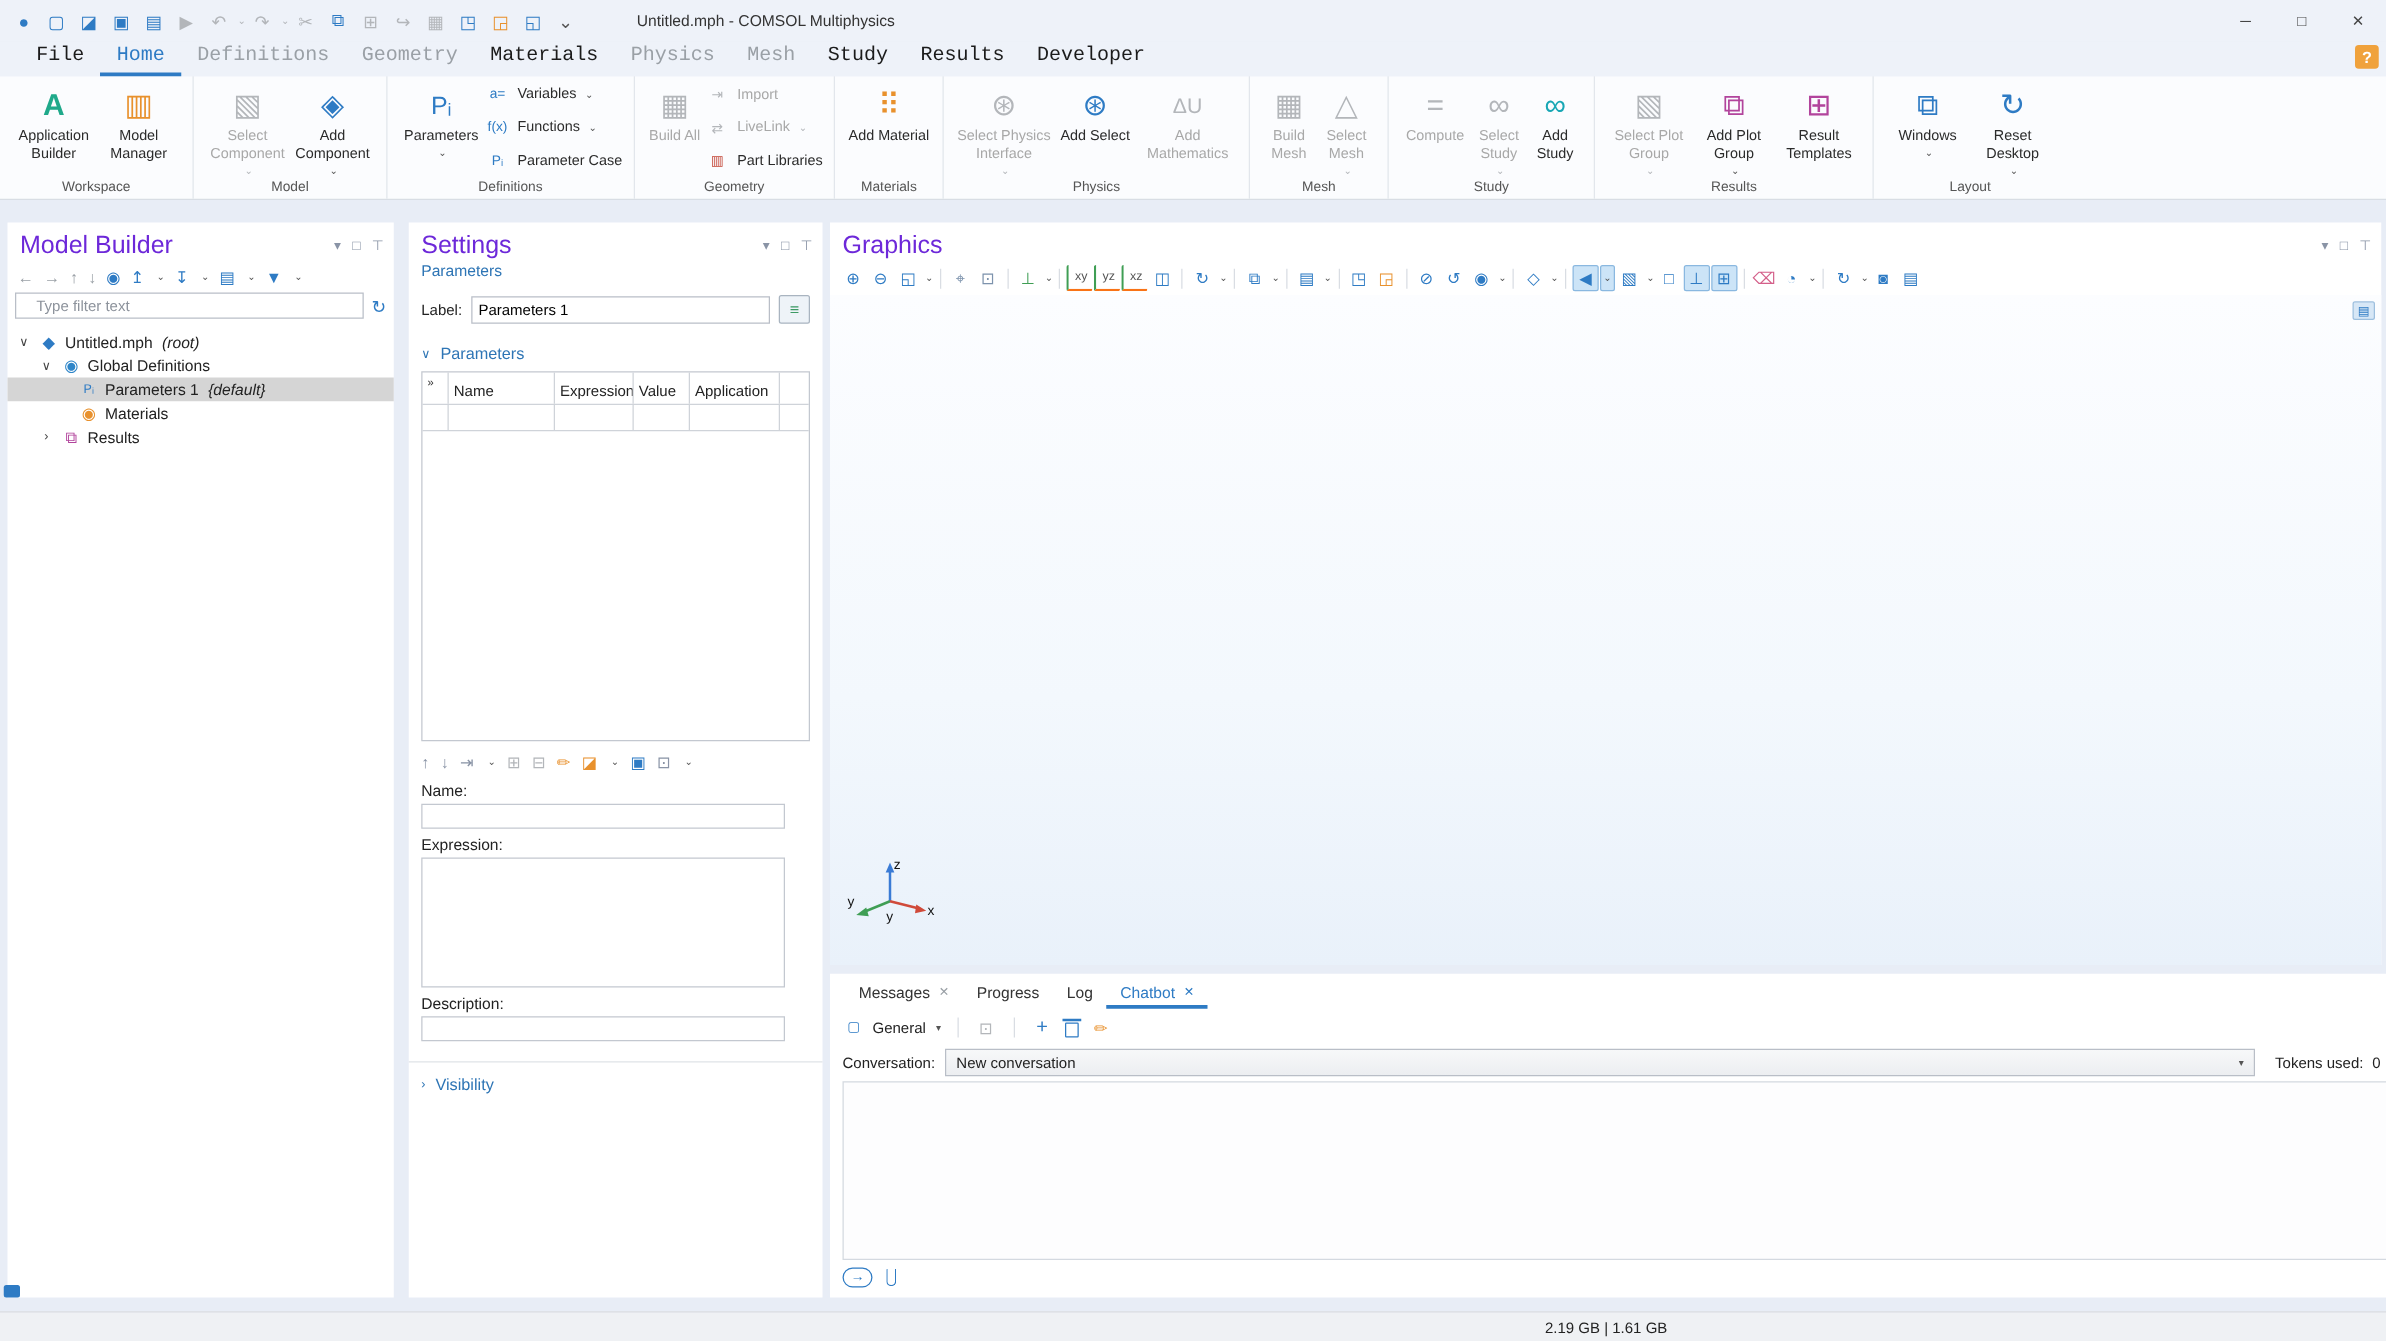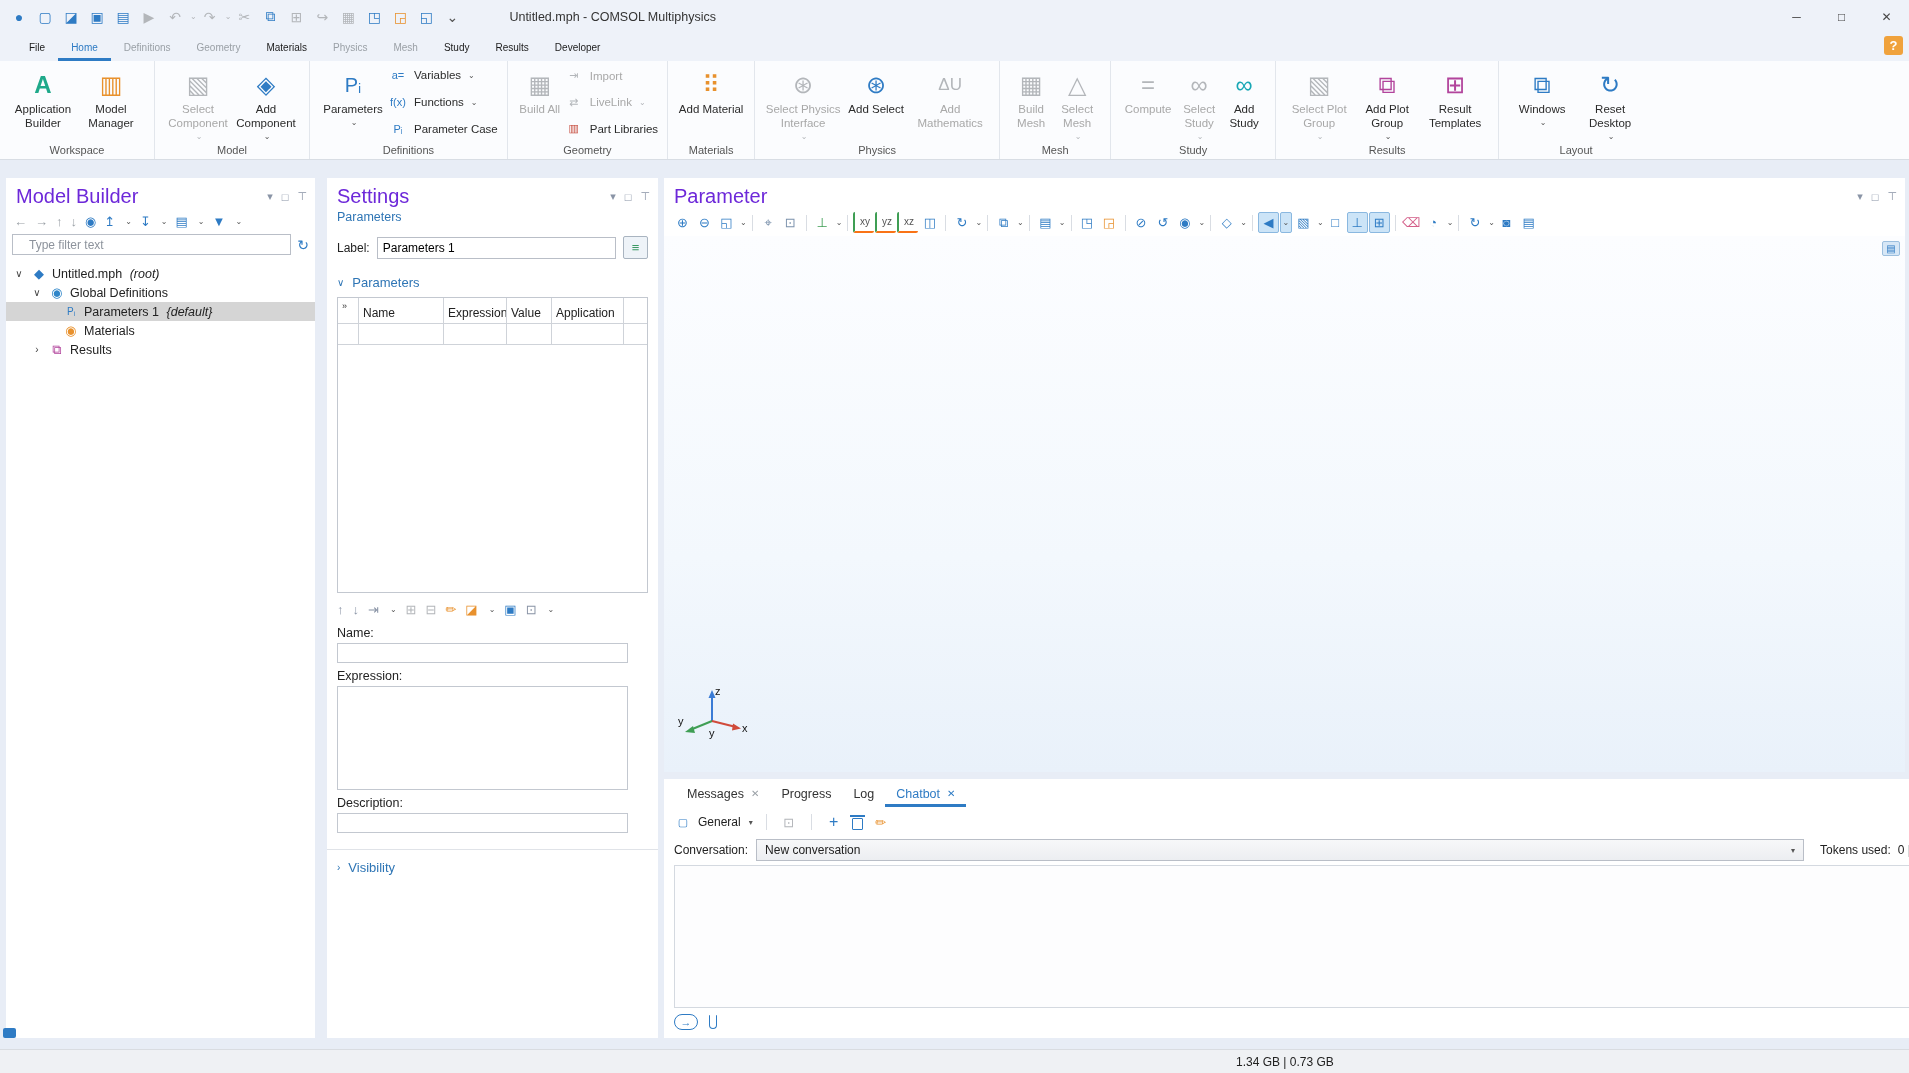--- a/index.html
+++ b/index.html
@@ -12,21 +12,21 @@
 .cr{font-size:8px;color:#555;margin-left:2px;}
 .cr.dis{color:#b3b6ba;}
 
 #titlebar{height:33px;display:flex;align-items:center;background:#eef2f9;padding-left:6px;}
 .tbi{width:26px;height:26px;display:flex;align-items:center;justify-content:center;font-size:14px;border-radius:3px;}
 #title-text{margin-left:44px;font-size:12.5px;color:#333;white-space:nowrap;}
 #winbtns{margin-left:auto;display:flex;height:33px;}
 .wbtn{width:45px;height:33px;display:flex;align-items:center;justify-content:center;font-size:12px;color:#444;}
 
 #menubar{height:28px;display:flex;align-items:flex-end;padding-left:16px;background:#eef2f9;position:relative;}
-.mi{padding:5px 13px 8px;font-size:10px;color:#1b1b1b;}
+.mi{padding:5px 13px 8px;font-size:16px;color:#1b1b1b;font-family:Liberation Mono, monospace;}
 .mi.active{color:#2e7bc4;border-bottom:3px solid #2e7bc4;padding-bottom:5px;}
 .mi.disabled{color:#9aa0a6;}
 #help-btn{position:absolute;right:6px;top:3px;width:19px;height:19px;background:#f0a23c;color:#fff;font-weight:bold;font-size:13px;border-radius:3px;display:flex;align-items:center;justify-content:center;}
 
 #ribbon{height:99px;background:#fbfcfe;border-bottom:1px solid #d8dde4;display:flex;align-items:stretch;}
 .rg{position:relative;display:flex;align-items:flex-start;padding:5px 9px 18px;border-right:1px solid #e2e6ec;}
 .rg-label{position:absolute;left:0;right:0;bottom:3px;text-align:center;font-size:11px;color:#555;}
 .rb{width:68px;display:flex;flex-direction:column;align-items:center;gap:1px;font-size:11.5px;color:#2b2b2b;text-align:center;line-height:1.2;padding-top:2px;}
 .rb .bi{height:34px;font-size:24px;display:flex;align-items:center;justify-content:center;}
 .rb.dis{color:#a8a8a8;}
@@ -434,21 +434,21 @@
   <input class="st-input" style="">
   <div id="st-divider"></div>
   <div class="sect">
     <span class="sw">›</span>
     <span>Visibility</span>
   </div>
 </div>
 
 <div id="graphics" class="panel">
   <div class="phead">
-    <span class="ptitle">Parameter</span>
+    <span class="ptitle">Graphics</span>
     <span class="pctrl">
       <span>▾</span>
       <span>□</span>
       <span>⊤</span>
     </span>
   </div>
   <div id="gx-toolbar">
     <span class="gi">⊕</span>
     <span class="gi">⊖</span>
     <span class="gi">◱</span>
@@ -573,14 +573,14 @@
   <div id="chat-area"></div>
   <div id="send-row">
     <span id="send-btn">→</span>
     <span class="ic-clip"></span>
   </div>
 </div>
 
 <div id="corner-dot"></div>
 
 <div id="statusbar">
-  <span id="mem">1.34 GB | 0.73 GB</span>
+  <span id="mem">2.19 GB | 1.61 GB</span>
 </div>
 
 </body></html>

